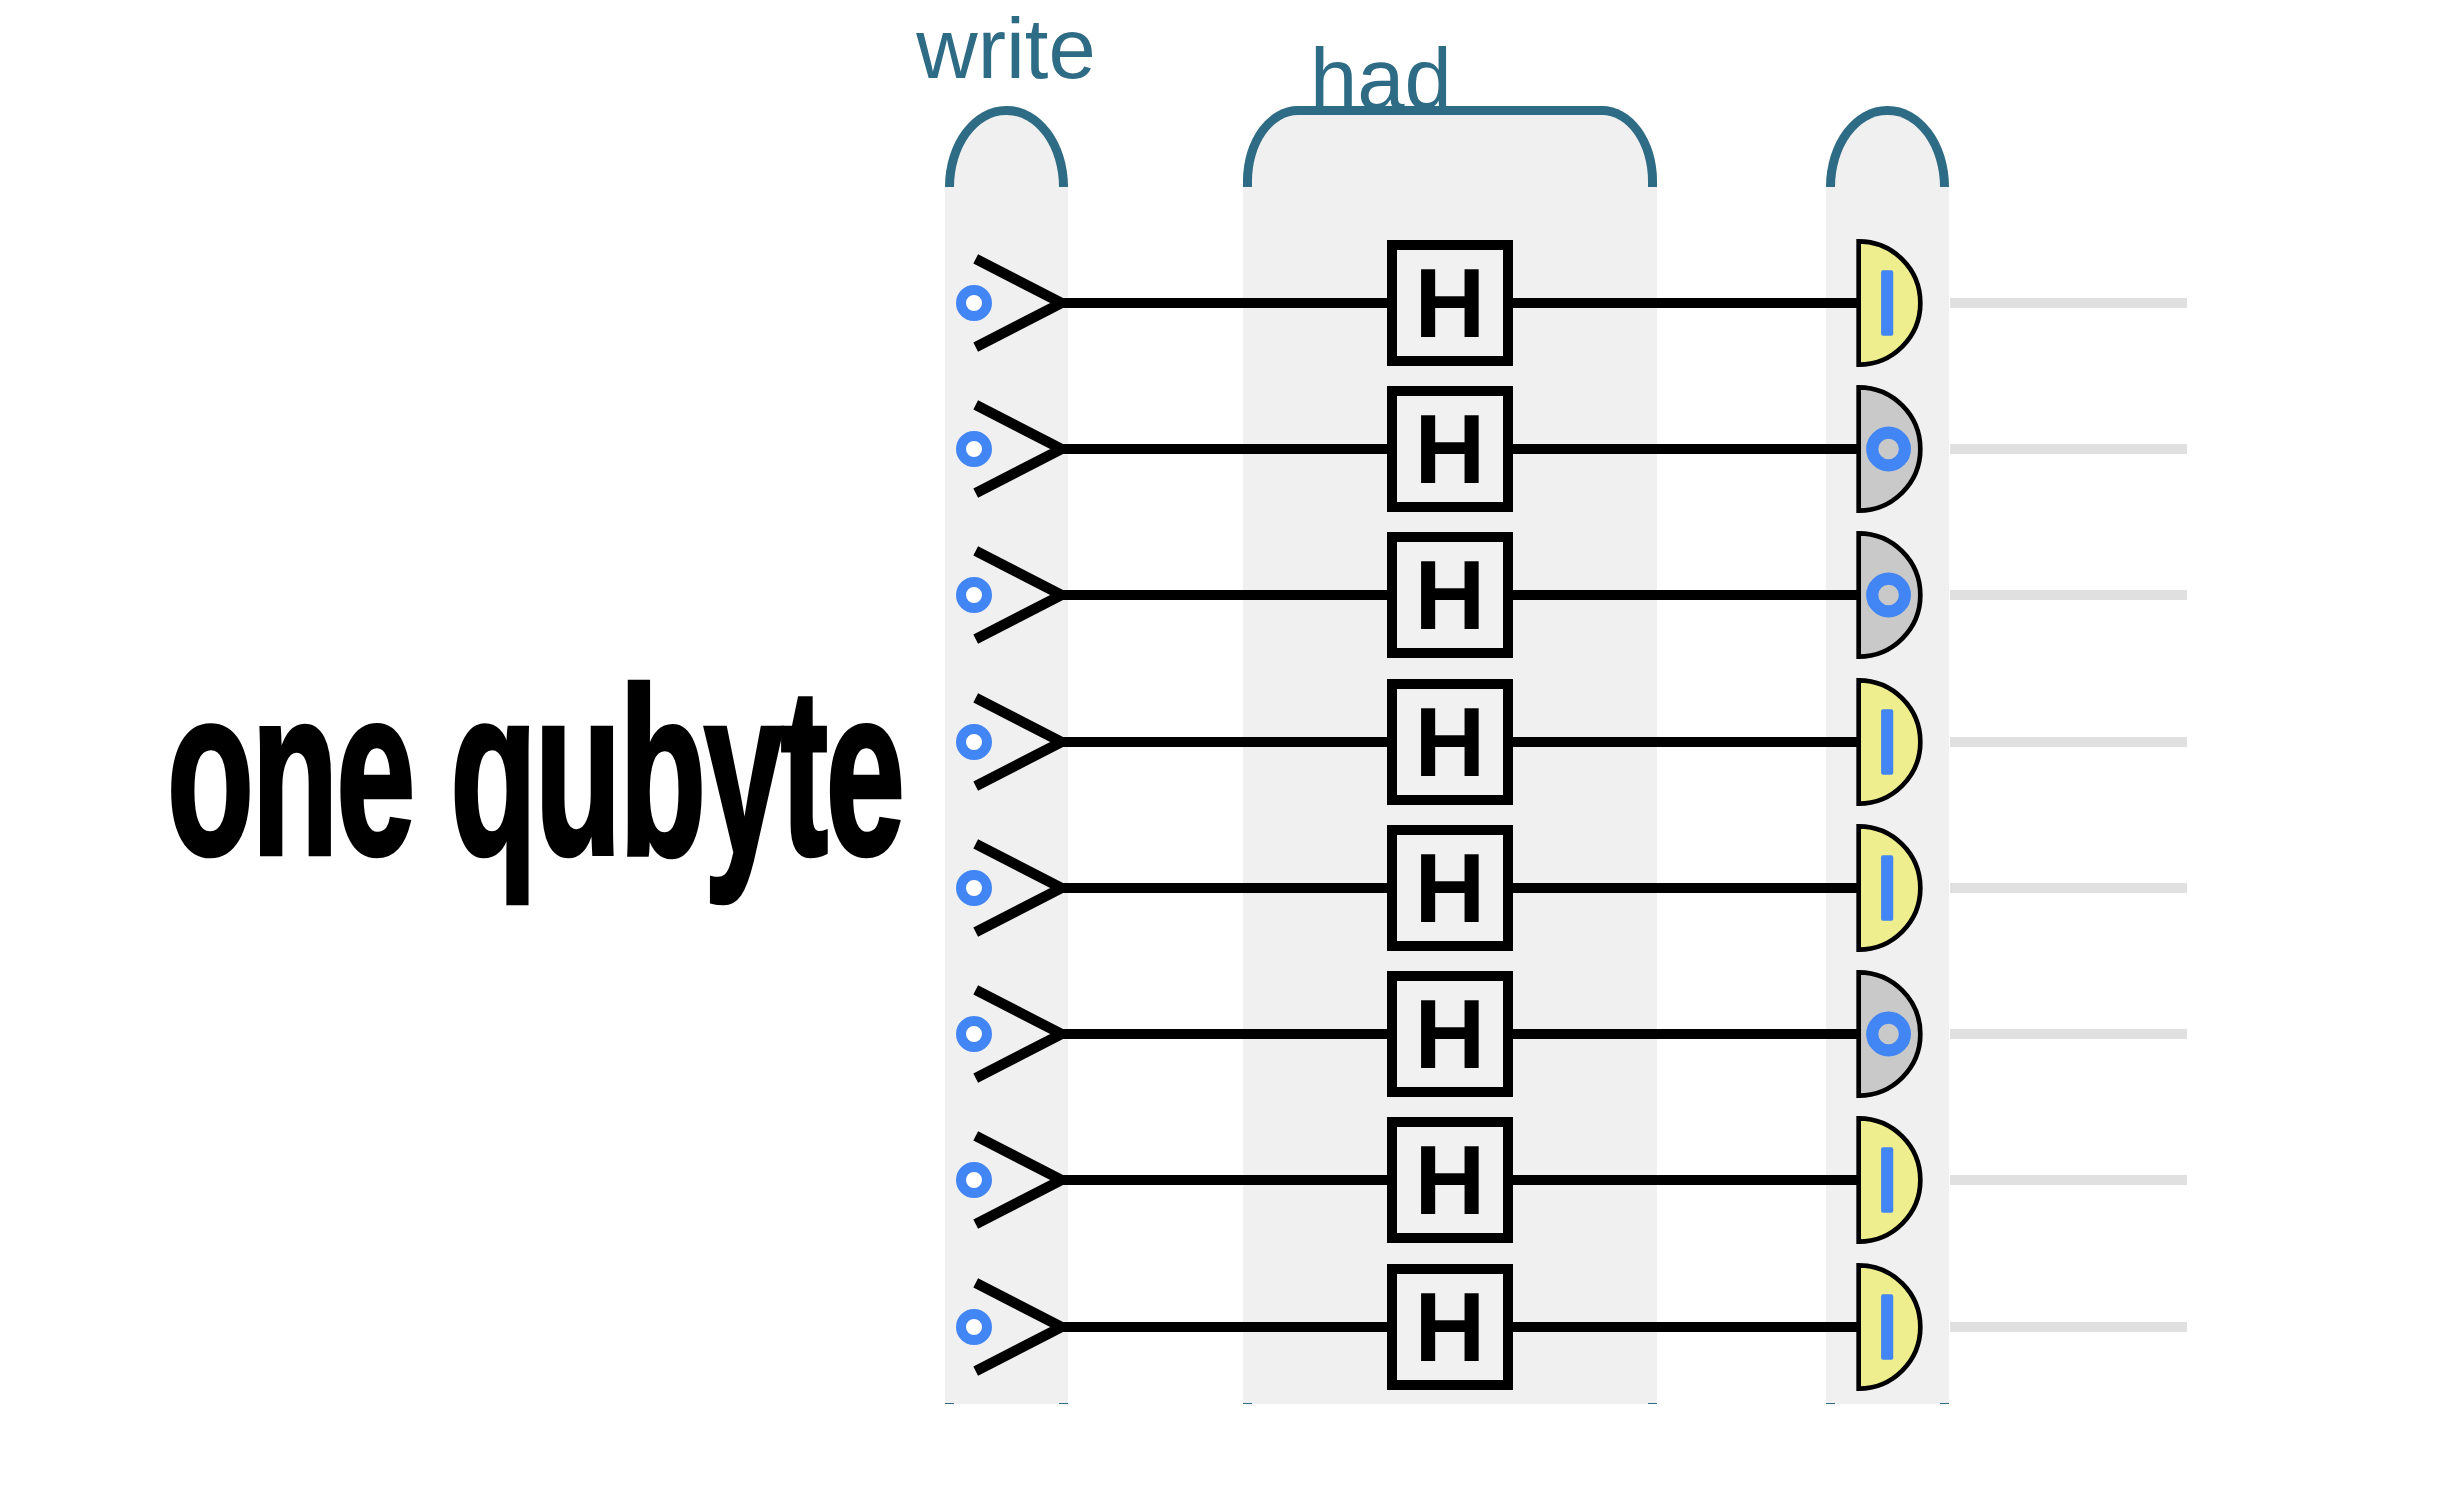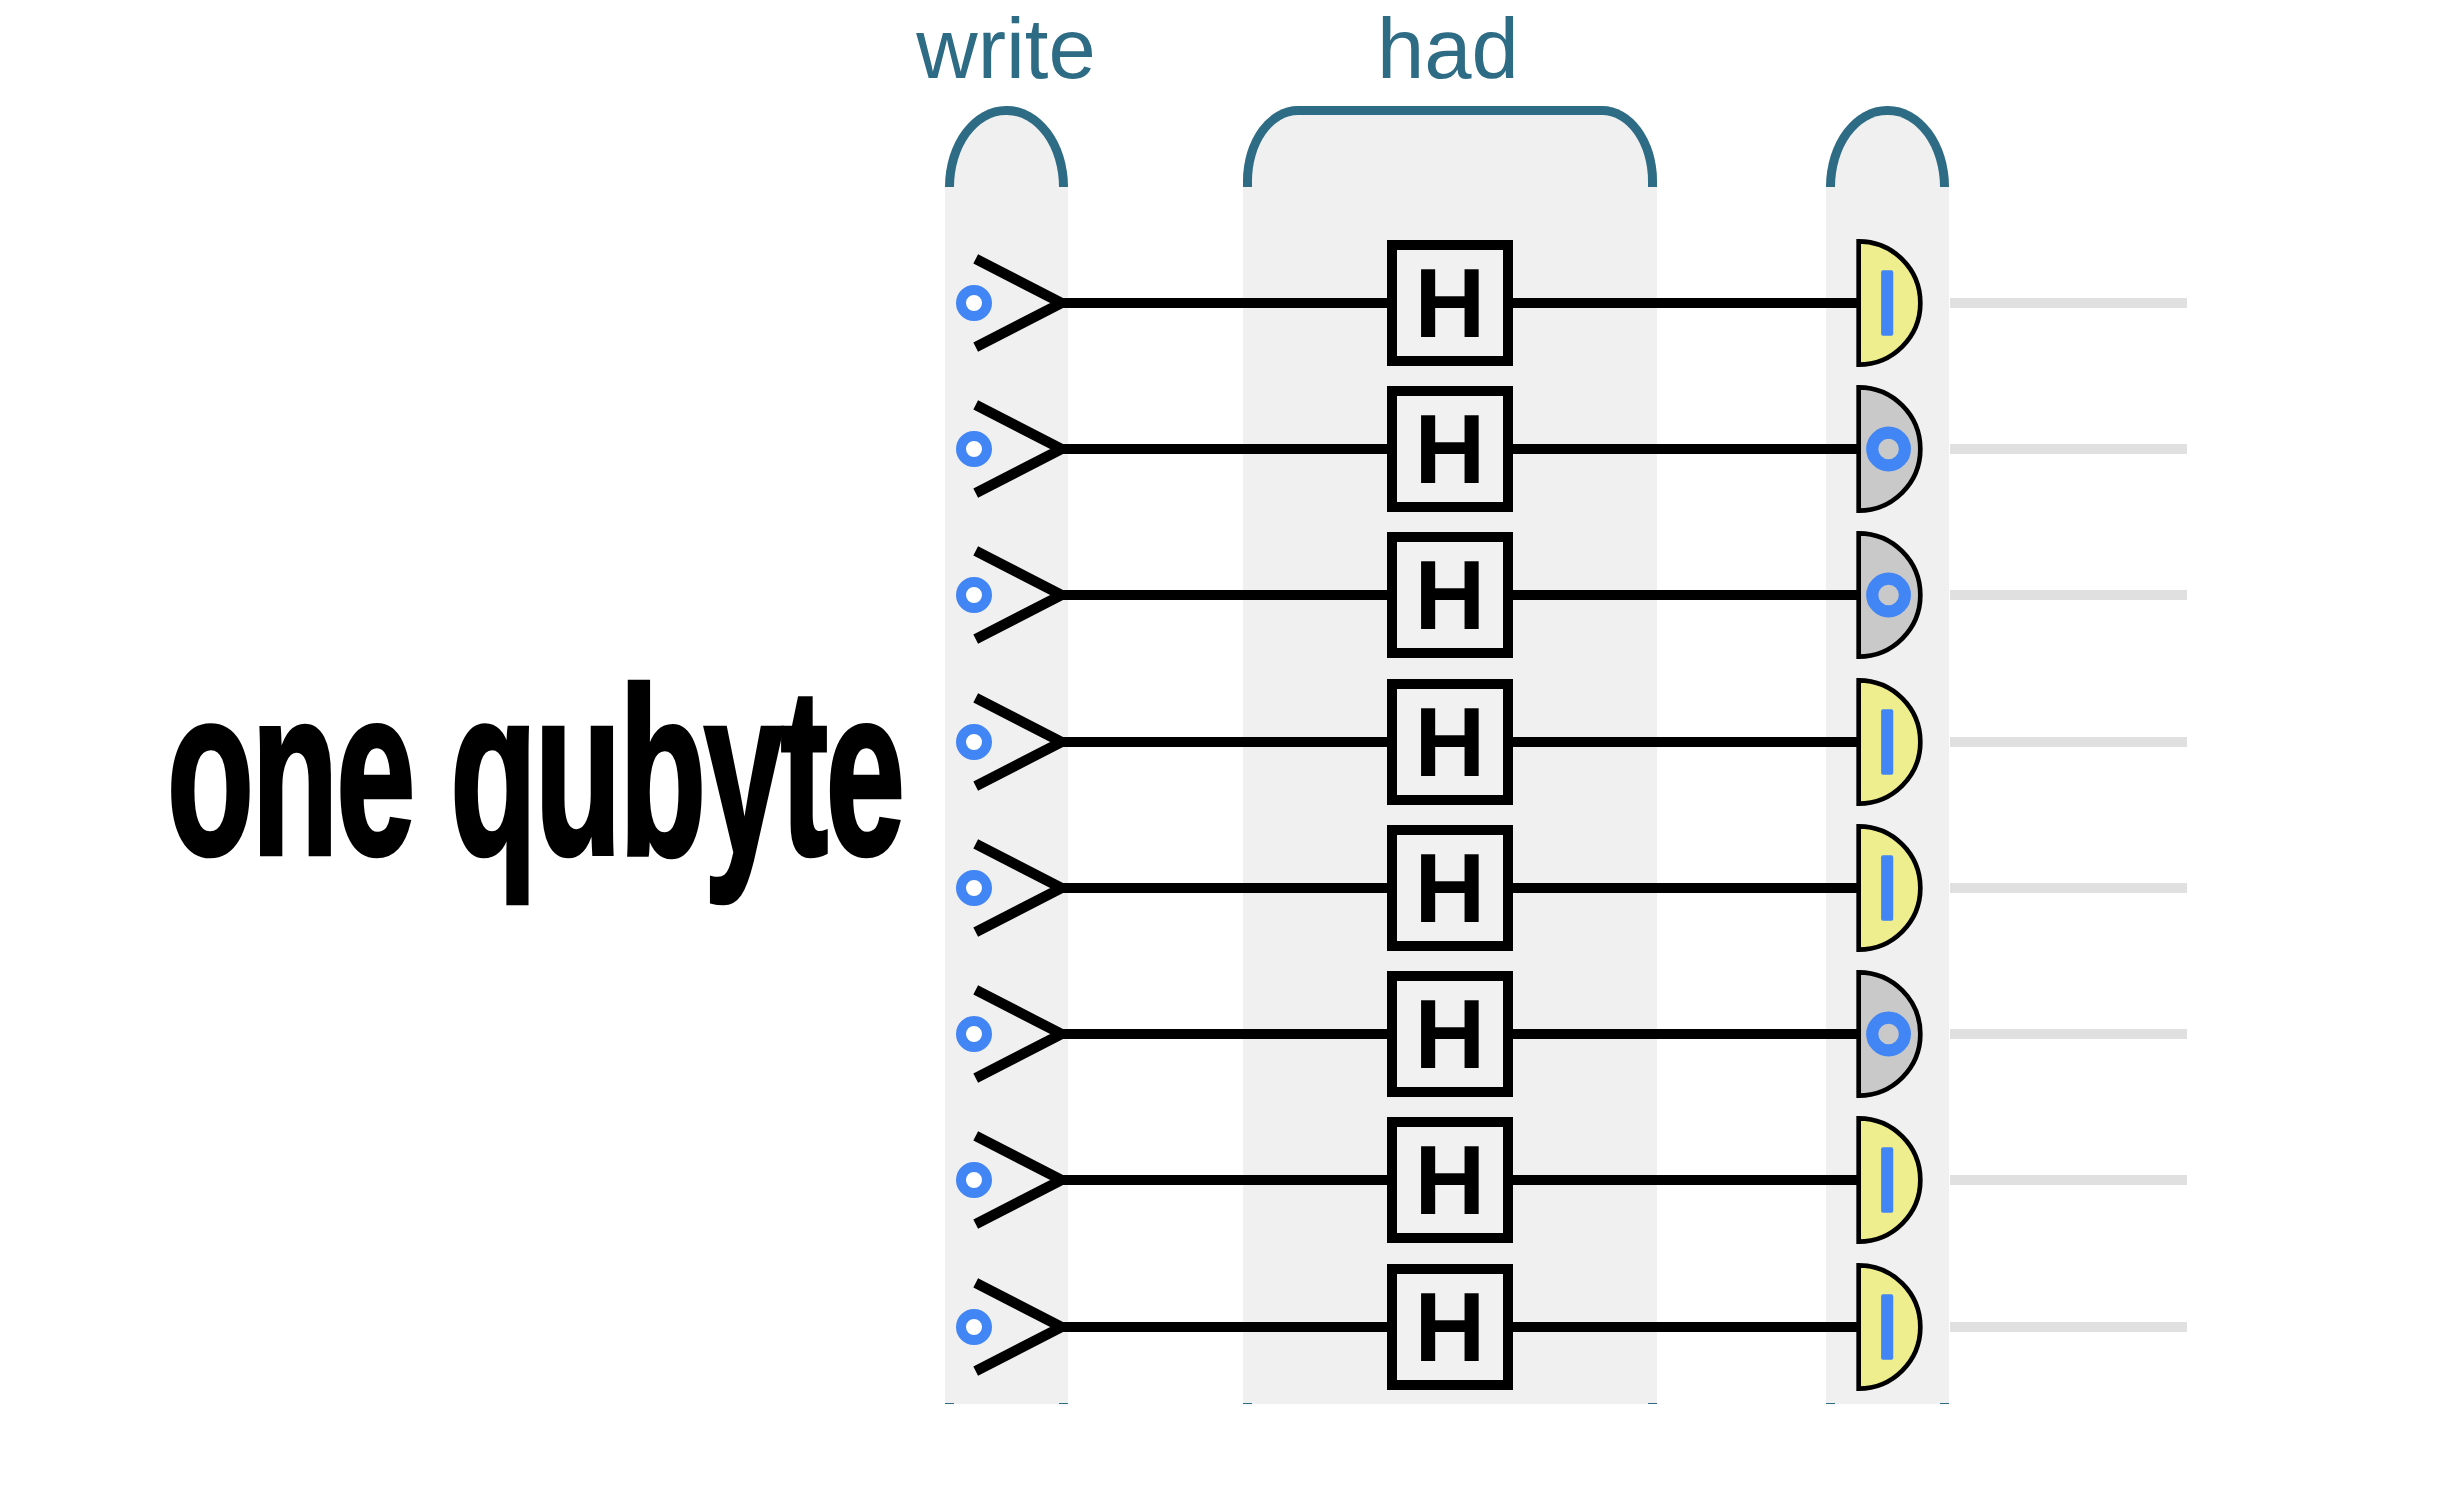--- a/index.html
+++ b/index.html
@@ -34,21 +34,21 @@
   .brk.wide.top    { border-radius:55px 55px 0 0 / 75px 75px 0 0; }
   .brk.wide.bottom { border-radius:0 0 55px 55px / 0 0 75px 75px; }
   .brk.write { left:945px; }
   .brk.read  { left:1826px; }
   
   .col-label {
     position:absolute; top:3.8px; width:282px; height:90px; line-height:90px;
     text-align:center; font-size:85px; color:var(--teal);
   }
   .col-label.write { left:865px; }
-  .col-label.had   { left:1307px; }
+  .col-label.had   { left:1240px;margin-top:30px; }
   .col-label.read  { left:1747px; }
   
   .qrow { position:absolute; left:0; width:100%; height:0; }
   .ring {
     position:absolute; left:956px; top:-18px; width:36px; height:36px;
     box-sizing:border-box; border:10.3px solid var(--blue);
     border-radius:50%; background:#fff;
   }
   .chev { position:absolute; left:971px; top:-49px; width:95px; height:98px; }
   .chev polyline { fill:none; stroke:#000; stroke-width:11; stroke-linejoin:miter; }

